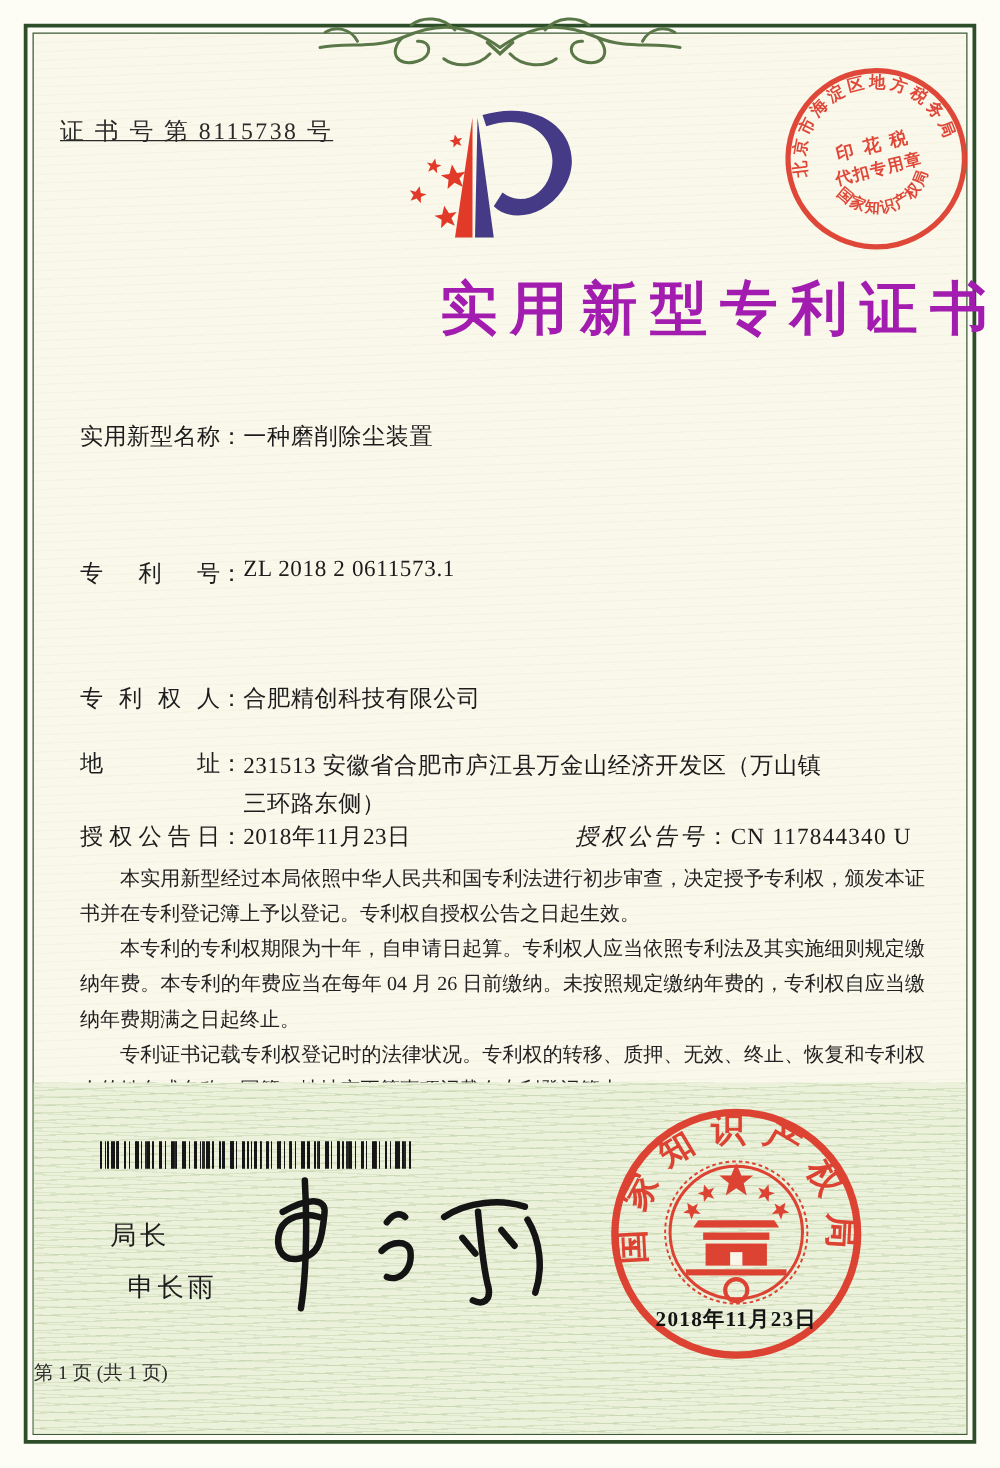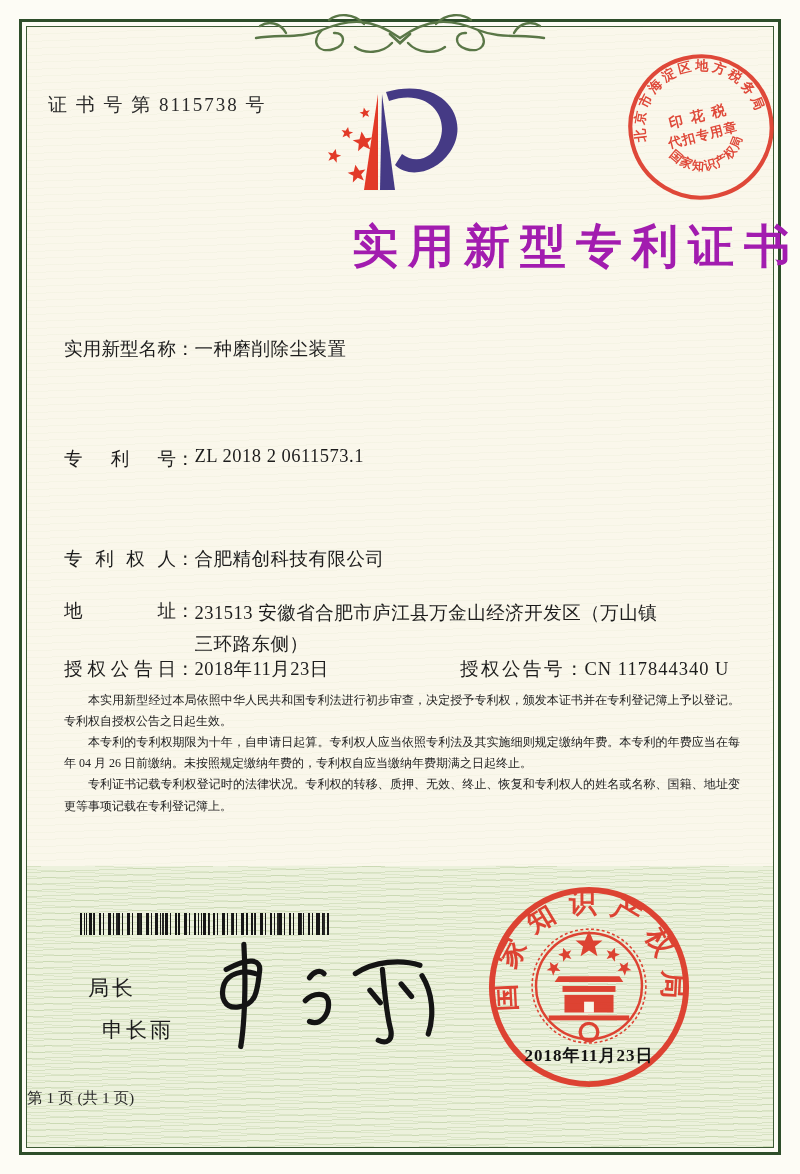--- a/index.html
+++ b/index.html
@@ -20,45 +20,45 @@
   .frame{
     position:absolute;inset:26px;
     border:1px solid #3c5a34;
     outline:3px solid #2e4e2a;
     outline-offset:4px;
     pointer-events:none;
   }
   .ornament{position:absolute;left:242px;top:8px;width:316px;height:56px;}
   .certno{
     position:absolute;left:48px;top:92px;
-    font-size:19px;letter-spacing:2px;color:#2a2a2a;
+    font-size:19px;letter-spacing:2px;color:#2a2a2a;text-decoration:underline;
   }
   .logo{position:absolute;left:312px;top:80px;width:180px;height:130px;}
   .taxseal{
     position:absolute;left:622px;top:48px;width:158px;height:158px;
     transform:rotate(-14deg);opacity:.92;
   }
   .title{
     position:absolute;left:0;top:216px;width:100%;
     text-align:right;font-size:46px;font-weight:700;
     letter-spacing:10px;margin:0;color:#a21caf;
   }
   .frow{position:absolute;left:64px;right:56px;font-size:18.5px;}
   .flabel{
     display:inline-block;width:112px;vertical-align:top;
     text-align:justify;text-align-last:justify;
   }
   .fcolon{vertical-align:top;}
   .fvalue{display:inline-block;vertical-align:top;letter-spacing:.5px;}
   .fvalue.addr{width:480px;line-height:1.7;}
   .grant-no{position:absolute;left:396px;top:0;letter-spacing:1px;}
-  .grant-no .glabel{letter-spacing:2.5px;}
+  .grant-no .glabel{letter-spacing:2.5px;font-style:italic;}
   .paras{
     position:absolute;left:64px;right:60px;top:690px;
-    font-size:12px;line-height:1.76;text-align:justify;color:#222;
+    font-size:16px;line-height:1.76;text-align:justify;color:#222;
   }
   .paras p{margin:0;text-indent:2em;}
   .band{
     position:absolute;left:27px;right:27px;top:866px;bottom:27px;
     background:
       repeating-linear-gradient(178deg, rgba(150,180,115,.25) 0 1px, transparent 1px 6px),
       repeating-linear-gradient(183deg, rgba(150,180,115,.18) 0 1px, transparent 1px 7px),
       #ecf1dc;
   }
   .barcode{

